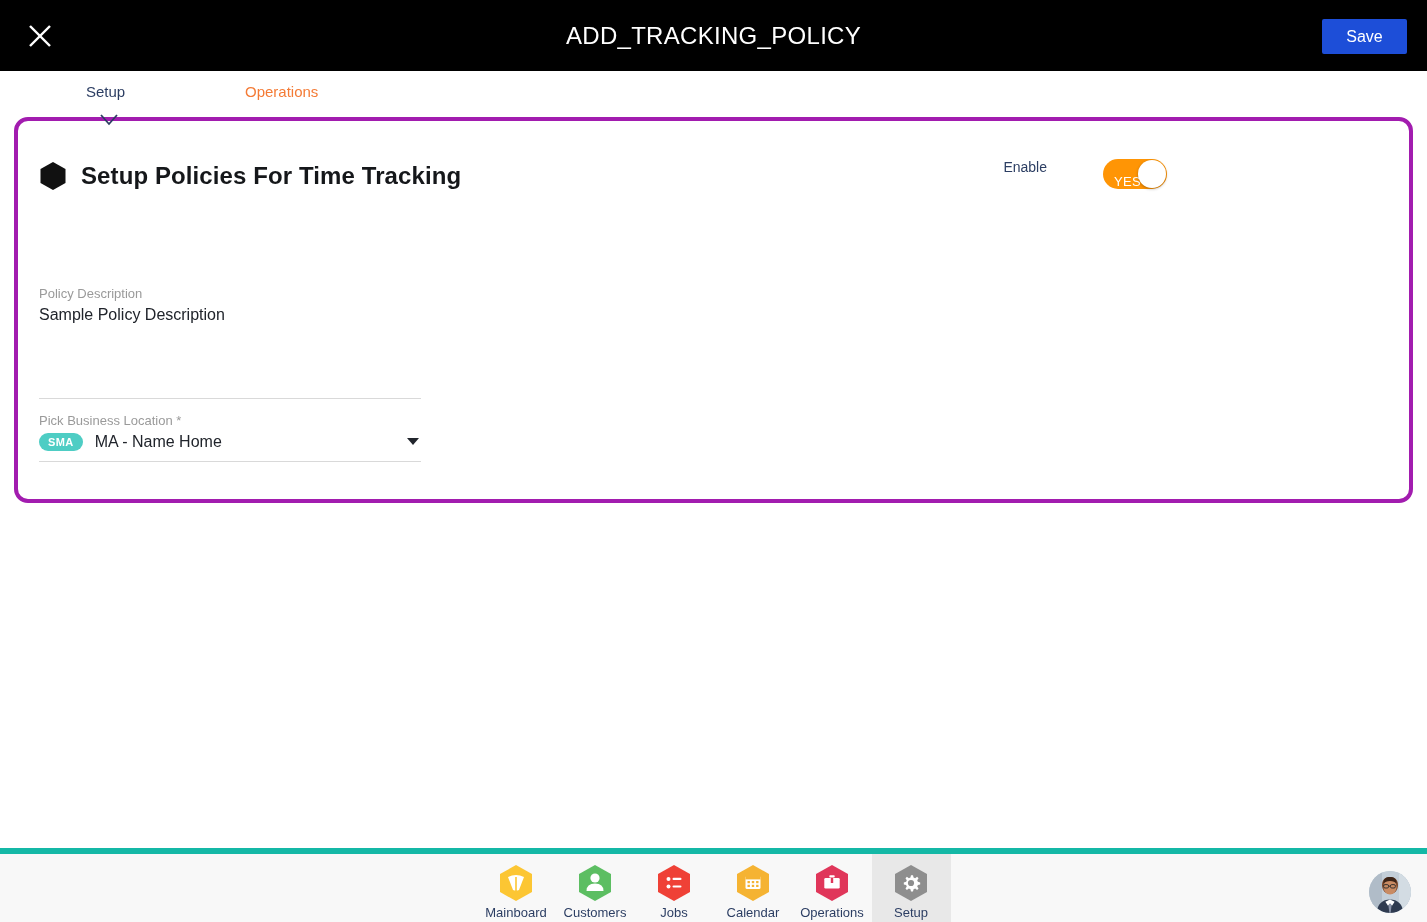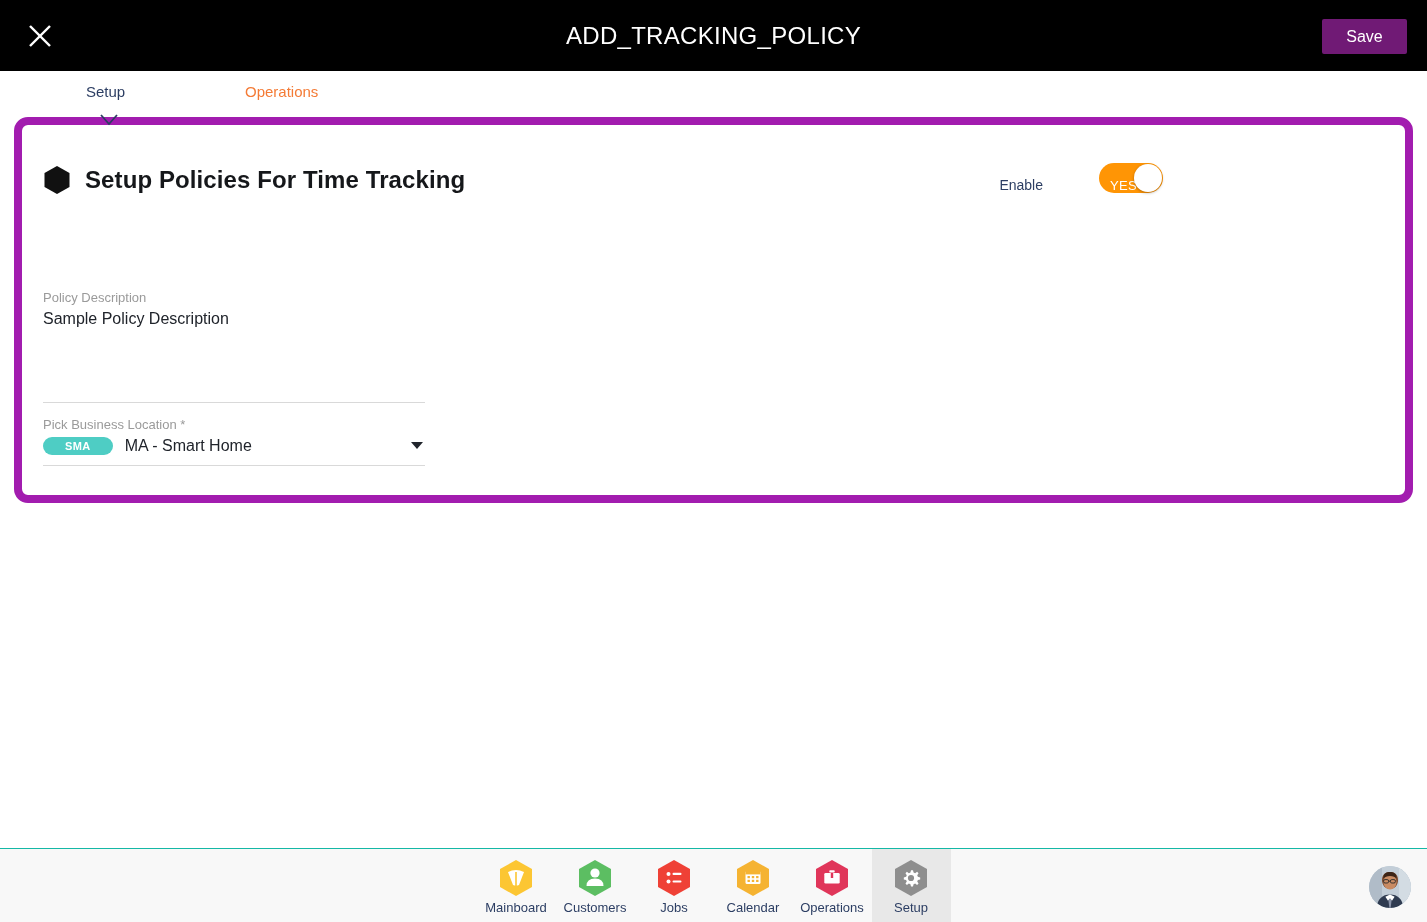--- a/index.html
+++ b/index.html
@@ -42,21 +42,21 @@
     line-height: 71px;
     font-weight: 400;
     pointer-events: none;
   }
   .save-btn {
     position: absolute;
     right: 20px;
     top: 19px;
     width: 85px;
     height: 35px;
-    background: #701a75;
+    background: #1d4ed8;
     color: #ffffff;
     border: none;
     border-radius: 2px;
     font-size: 16px;
     font-family: "Liberation Sans", sans-serif;
     cursor: pointer;
   }
 
   
   .tabs {
@@ -86,21 +86,21 @@
     z-index: 6;
   }
 
   
   .card {
     position: absolute;
     left: 14px;
     top: 117px;
     width: 1399px;
     height: 386px;
-    border: 8px solid #a21caf;
+    border: 4px solid #a21caf;
     border-radius: 14px;
     background: #ffffff;
   }
 
   .card-title-row {
     position: absolute;
     left: 21px;
     top: 40px;
     display: flex;
     align-items: center;
@@ -116,21 +116,21 @@
     color: #15171a;
     letter-spacing: 0.1px;
   }
 
   
   .enable-wrap {
     position: absolute;
     right: 242px;
     top: 38px;
     display: flex;
-    align-items: flex-end;
+    align-items: flex-start;
   }
   .enable-label {
     font-size: 14px;
     color: #2c3e63;
     margin-right: 56px;
   }
   .toggle {
     position: relative;
     width: 64px;
     height: 30px;
@@ -203,21 +203,21 @@
     display: flex;
     align-items: center;
     position: relative;
   }
   .sma-badge {
     background: #4ecdc4;
     color: #ffffff;
     font-size: 11px;
     font-weight: bold;
     letter-spacing: 0.4px;
-    padding: 3px 22px;
+    padding: 3px 9px;
     border-radius: 10px;
     margin-right: 12px;
   }
   .loc-text {
     font-size: 16px;
     color: #20242b;
   }
   .select-caret {
     position: absolute;
     right: 2px;
@@ -231,21 +231,21 @@
   }
 
   
   .bottomnav {
     position: absolute;
     left: 0;
     bottom: 0;
     width: 1427px;
     height: 74px;
     background: #f8f8f8;
-    border-top: 1px solid #14b8a6;
+    border-top: 6px solid #14b8a6;
   }
   .nav-items {
     position: absolute;
     left: 0;
     top: 0;
     width: 1427px;
     height: 74px;
     display: flex;
     justify-content: center;
     align-items: center;
@@ -331,21 +331,21 @@
   <div class="field field-desc">
     <span class="field-label">Policy Description</span>
     <input class="field-value" type="text" value="Sample Policy Description" style="">
     <div class="field-underline"></div>
   </div>
 
   <div class="field field-loc">
     <span class="field-label">Pick Business Location *</span>
     <div class="loc-row">
       <span class="sma-badge">SMA</span>
-      <span class="loc-text">MA - Smart Home</span>
+      <span class="loc-text">MA - Name Home</span>
       <span class="select-caret"></span>
     </div>
     <div class="field-underline"></div>
   </div>
 
 </div>
 
 <div class="bottomnav">
   <div class="nav-items">
 

